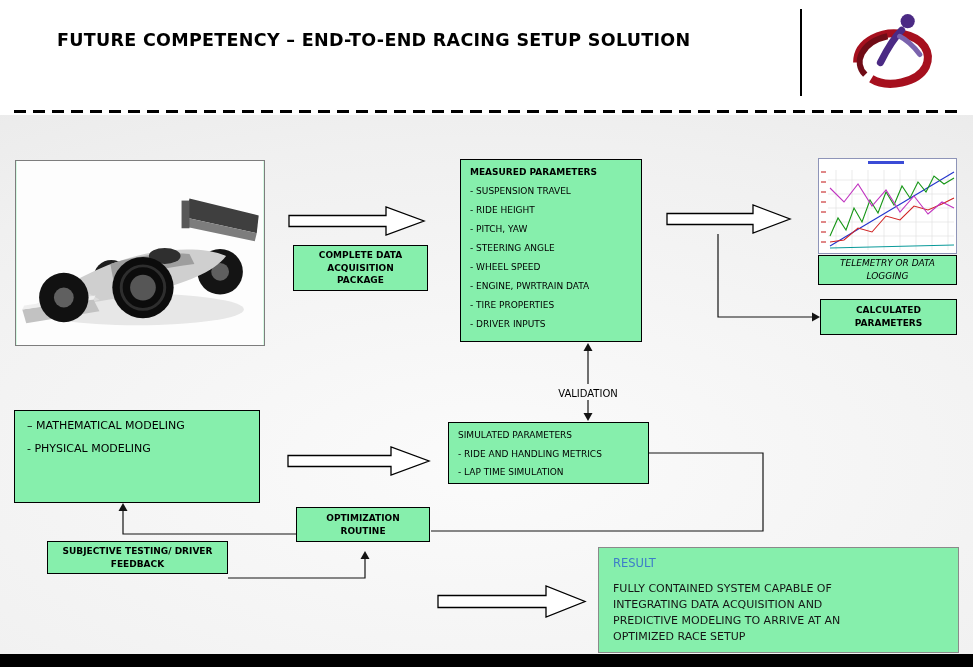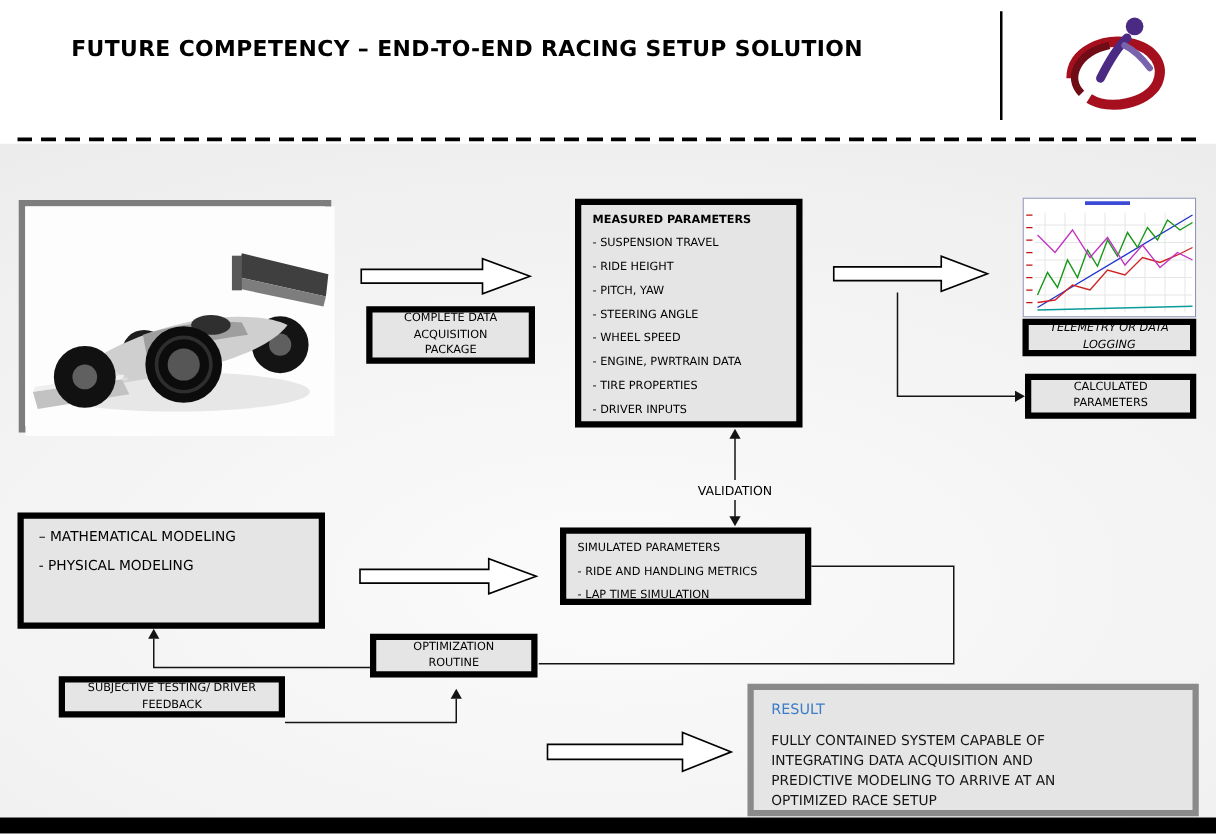--- a/index.html
+++ b/index.html
@@ -16,24 +16,24 @@
     left:14px; top:110px; width:945px; height:3px;
     background:repeating-linear-gradient(90deg,#000 0 12px,transparent 12px 19px);
   }
   
   .canvas {
     left:0; top:115px; width:973px; height:539px;
     background:radial-gradient(130% 110% at 50% 65%, #fbfbfb 0%, #f0f0f0 55%, #e3e3e3 100%);
   }
   .connectors { left:0; top:0; width:973px; height:667px; pointer-events:none; }
   
-  .wbox { background:#e5e5e5; border:5px solid #000000; box-sizing:border-box; }
+  .wbox { background:#86efac; border:1px solid #000000; box-sizing:border-box; }
   .graybrd { border-color:#7d7d7d; }
   .center-label { display:flex; align-items:center; justify-content:center; text-align:center;
-                  font-weight:normal; font-size:9px; line-height:1.4; }
+                  font-weight:bold; font-size:9px; line-height:1.4; }
   .plain { font-weight:normal;font-style:italic; }
   .car-box { left:15px; top:160px; width:250px; height:186px; }
   .complete-box { left:293px; top:245px; width:135px; height:46px; padding:0 12px; }
   .measured-box { left:460px; top:159px; width:182px; height:183px; padding:8px 9px; overflow:hidden; }
   .param-title { font-weight:bold; font-size:9px; line-height:9px; margin-bottom:10px; white-space:nowrap; }
   .param-item  { font-size:9px; line-height:9px; margin-bottom:10px; white-space:nowrap; }
   .telemetry-box { left:818px; top:158px; width:139px; height:96px; }
   .telemetry-label { left:818px; top:255px; width:139px; height:30px; padding:0 12px; }
   .calculated-box { left:820px; top:299px; width:137px; height:36px; padding:12px 22px; }
   .validation-label { left:543px; top:388px; width:90px; text-align:center; font-size:10px; }

